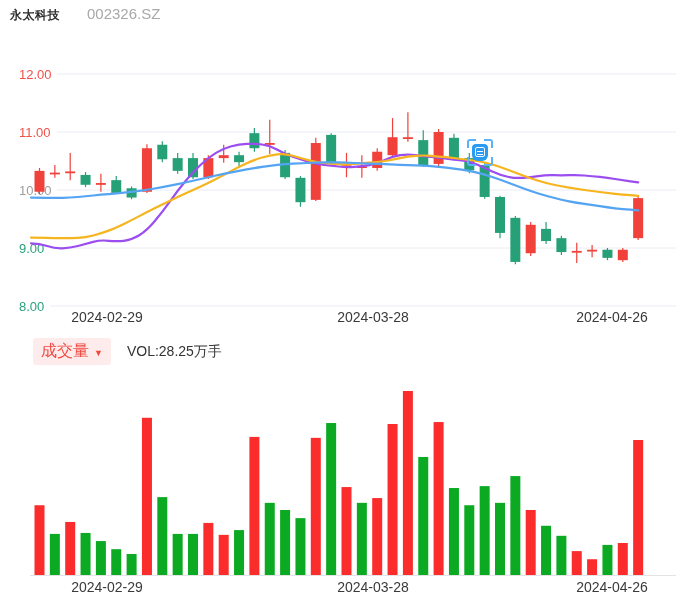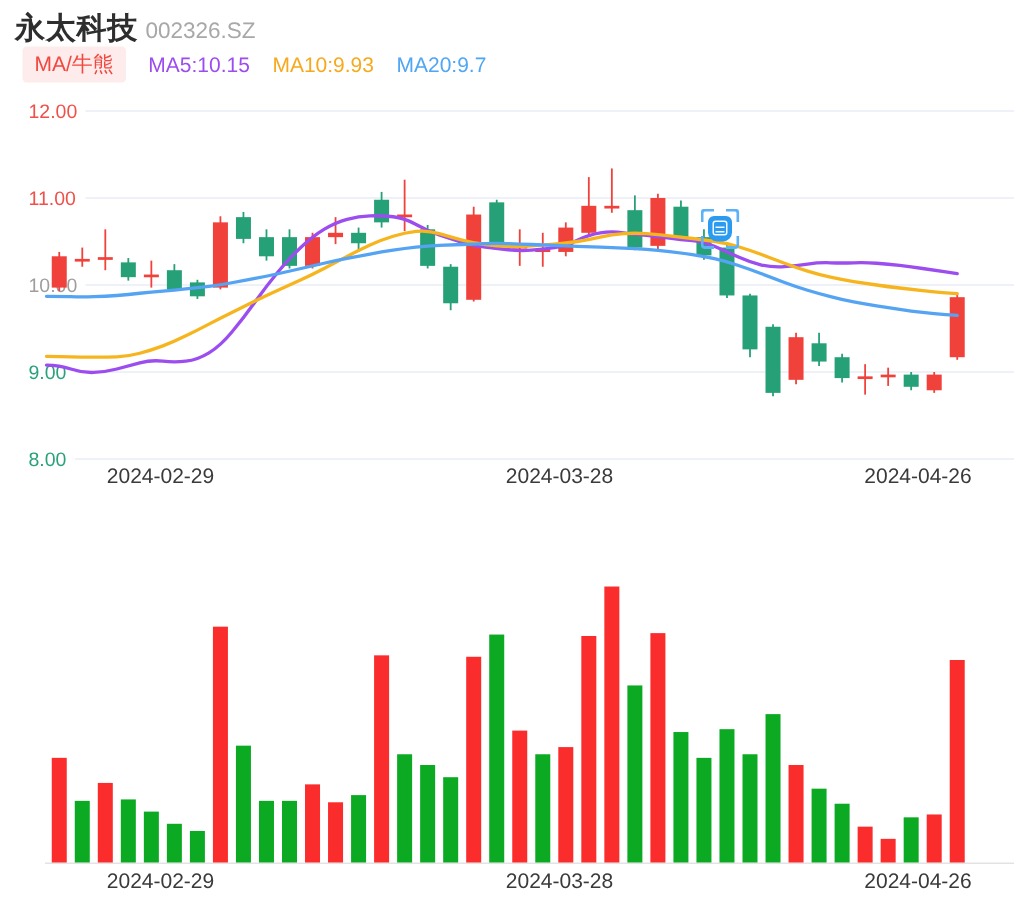--- a/index.html
+++ b/index.html
@@ -1,20 +1,20 @@
 <!DOCTYPE html>
 <html><head>
 <meta charset="utf-8">
 <style>
   html,body{margin:0;padding:0;background:#fff;}
   body{width:686px;height:606px;font-family:"Liberation Sans","DejaVu Sans",sans-serif;}
   .app{position:relative;width:686px;height:606px;background:#fff;overflow:hidden;}
   .header{position:absolute;left:10px;top:5px;display:flex;align-items:baseline;}
-  .title{font-size:20px;font-weight:bold;color:#2e2e2e;letter-spacing:.5px;}
-  .code{font-size:15px;color:#a8a8a8;margin-left:5px;}
+  .title{font-size:12px;font-weight:bold;color:#2e2e2e;letter-spacing:.5px;}
+  .code{font-size:15px;color:#a8a8a8;margin-left:27px;}
   .legend{position:absolute;left:15px;top:31px;display:flex;align-items:center;font-size:14px;}
   .pill{background:#fdeceb;color:#f2473f;padding:3px 8px;border-radius:3px;display:inline-flex;align-items:center;}
   .legend .ma{margin-left:15px;}
   .ma5{color:#9b4df0}.ma10{color:#f6a91c}.ma20{color:#4ea6f5}
   svg{position:absolute;left:0;display:block;}
   #price-svg{top:60px;}
   #vol-svg{top:370px;}
   .date-row span{position:absolute;transform:translateX(-50%);font-size:14px;color:#3a3a3a;white-space:nowrap;margin-left:20px;}
   .date-row.top span{top:309px;}
   .date-row.bottom span{top:579px;}
@@ -35,26 +35,20 @@
 </head>
 <body>
 
 <div class="app">
 
   <div class="header">
     <span class="title">永太科技</span>
     <span class="code">002326.SZ</span>
   </div>
 
-  <div class="legend">
-    <span class="pill">MA/牛熊</span>
-    <span class="ma ma5">MA5:10.15</span>
-    <span class="ma ma10">MA10:9.93</span>
-    <span class="ma ma20">MA20:9.7</span>
-  </div>
 
   <svg id="price-svg" width="686" height="268">
       <line x1="30" y1="14" x2="676" y2="14" stroke="#e8ecf4" stroke-width="1"></line>
       <line x1="30" y1="72" x2="676" y2="72" stroke="#e8ecf4" stroke-width="1"></line>
       <line x1="30" y1="130" x2="676" y2="130" stroke="#e8ecf4" stroke-width="1"></line>
       <line x1="30" y1="188" x2="676" y2="188" stroke="#e8ecf4" stroke-width="1"></line>
       <line x1="30" y1="246" x2="676" y2="246" stroke="#e8ecf4" stroke-width="1"></line>
       <rect x="16" y="6" width="41" height="16" fill="#ffffff"></rect>
       <text x="19" y="18.5" font-size="13" font-family="&quot;Liberation Sans&quot;,&quot;DejaVu Sans&quot;,sans-serif" fill="#f0504a">12.00</text>
       <rect x="16" y="64" width="41" height="16" fill="#ffffff"></rect>
@@ -157,20 +151,27 @@
     <i class="br"></i>
     <span class="seal-core"></span>
   </div>
 
   <div class="date-row top">
     <span style="left: 87px;">2024-02-29</span>
     <span style="left: 353px;">2024-03-28</span>
     <span style="left: 592px;">2024-04-26</span>
   </div>
 
+  <div class="vol-header">
+    <span class="pill">
+      <span>成交量</span>
+      <span class="tri">▼</span>
+    </span>
+    <span class="vol-readout">VOL:28.25万手</span>
+  </div>
 
   <svg id="vol-svg" width="686" height="212">
       <line x1="30" y1="205.5" x2="676" y2="205.5" stroke="#e3e3e3" stroke-width="1"></line>
       <rect x="34.5" y="135.23008849557522" width="10" height="69.76991150442478" fill="#fb2c2c"></rect>
       <rect x="49.85" y="163.90265486725664" width="10" height="41.097345132743364" fill="#0caa23"></rect>
       <rect x="65.2" y="151.95575221238937" width="10" height="53.04424778761062" fill="#fb2c2c"></rect>
       <rect x="80.55" y="162.94690265486724" width="10" height="42.05309734513275" fill="#0caa23"></rect>
       <rect x="95.9" y="171.070796460177" width="10" height="33.92920353982301" fill="#0caa23"></rect>
       <rect x="111.25" y="179.1946902654867" width="10" height="25.805309734513276" fill="#0caa23"></rect>
       <rect x="126.6" y="183.97345132743362" width="10" height="21.026548672566374" fill="#0caa23"></rect>

